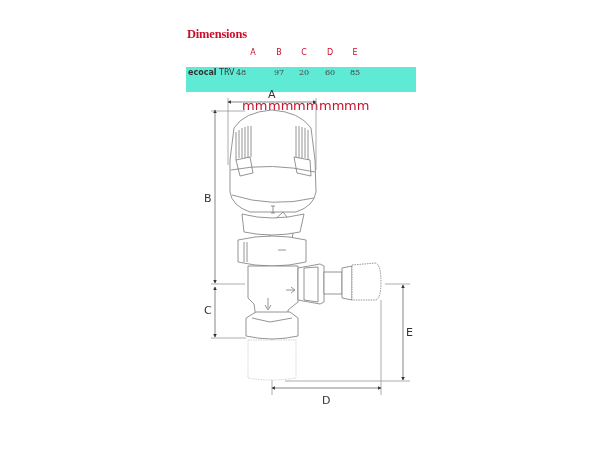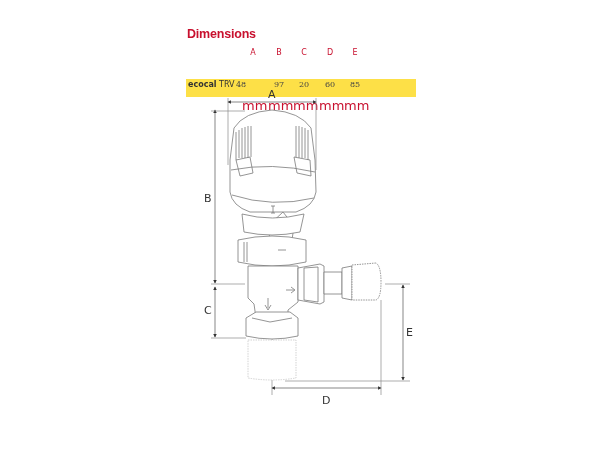--- a/index.html
+++ b/index.html
@@ -1,23 +1,23 @@
 <!DOCTYPE html>
 <html><head>
 <meta charset="utf-8">
 <style>
   html, body { margin: 0; padding: 0; background: #ffffff; }
   body { width: 600px; height: 450px; position: relative; overflow: hidden; font-family: "DejaVu Sans", sans-serif; }
-  .title { position: absolute; left: 187px; top: 27px; font-family: Liberation Sans, sans-serif; font-weight: bold; font-size: 12.5px; color: #c8102e; letter-spacing: -0.2px; }
+  .title { position: absolute; left: 187px; top: 27px; font-family: Liberation Serif, serif; font-weight: bold; font-size: 12.5px; color: #c8102e; letter-spacing: -0.2px; }
   .dim-table { position: absolute; left: 186px; top: 49px; width: 230px; }
   .hdr-row { position: relative; height: 18px; }
   .hdr-cell { position: absolute; top: 0; width: 22px; text-align: center; color: #c8102e; line-height: 8px; }
   .hdr-letter { font-size: 8px; display: block; }
   .hdr-unit { font-size: 13px; display: block; margin-top: 45px; }
-  .data-row { position: relative; height: 18px; background: #fde047; margin-top: 12px; }
+  .data-row { position: relative; height: 25px; background: #5eead4; margin-top: 0px; }
   .row-label { position: absolute; left: 2px; top: 1px; font-size: 8px; color: #333; }
   .row-label b { font-weight: bold; }
   .val { position: absolute; top: 1px; width: 22px; text-align: center; font-size: 8px; color: #444; font-family: "DejaVu Serif", serif; }
   svg.diagram { position: absolute; left: 0; top: 0; }
   .dlabel { position: absolute; font-size: 11px; color: #333; font-family: "DejaVu Sans", sans-serif; }
 </style>
 </head>
 <body>
 
 <div class="title">Dimensions</div>

